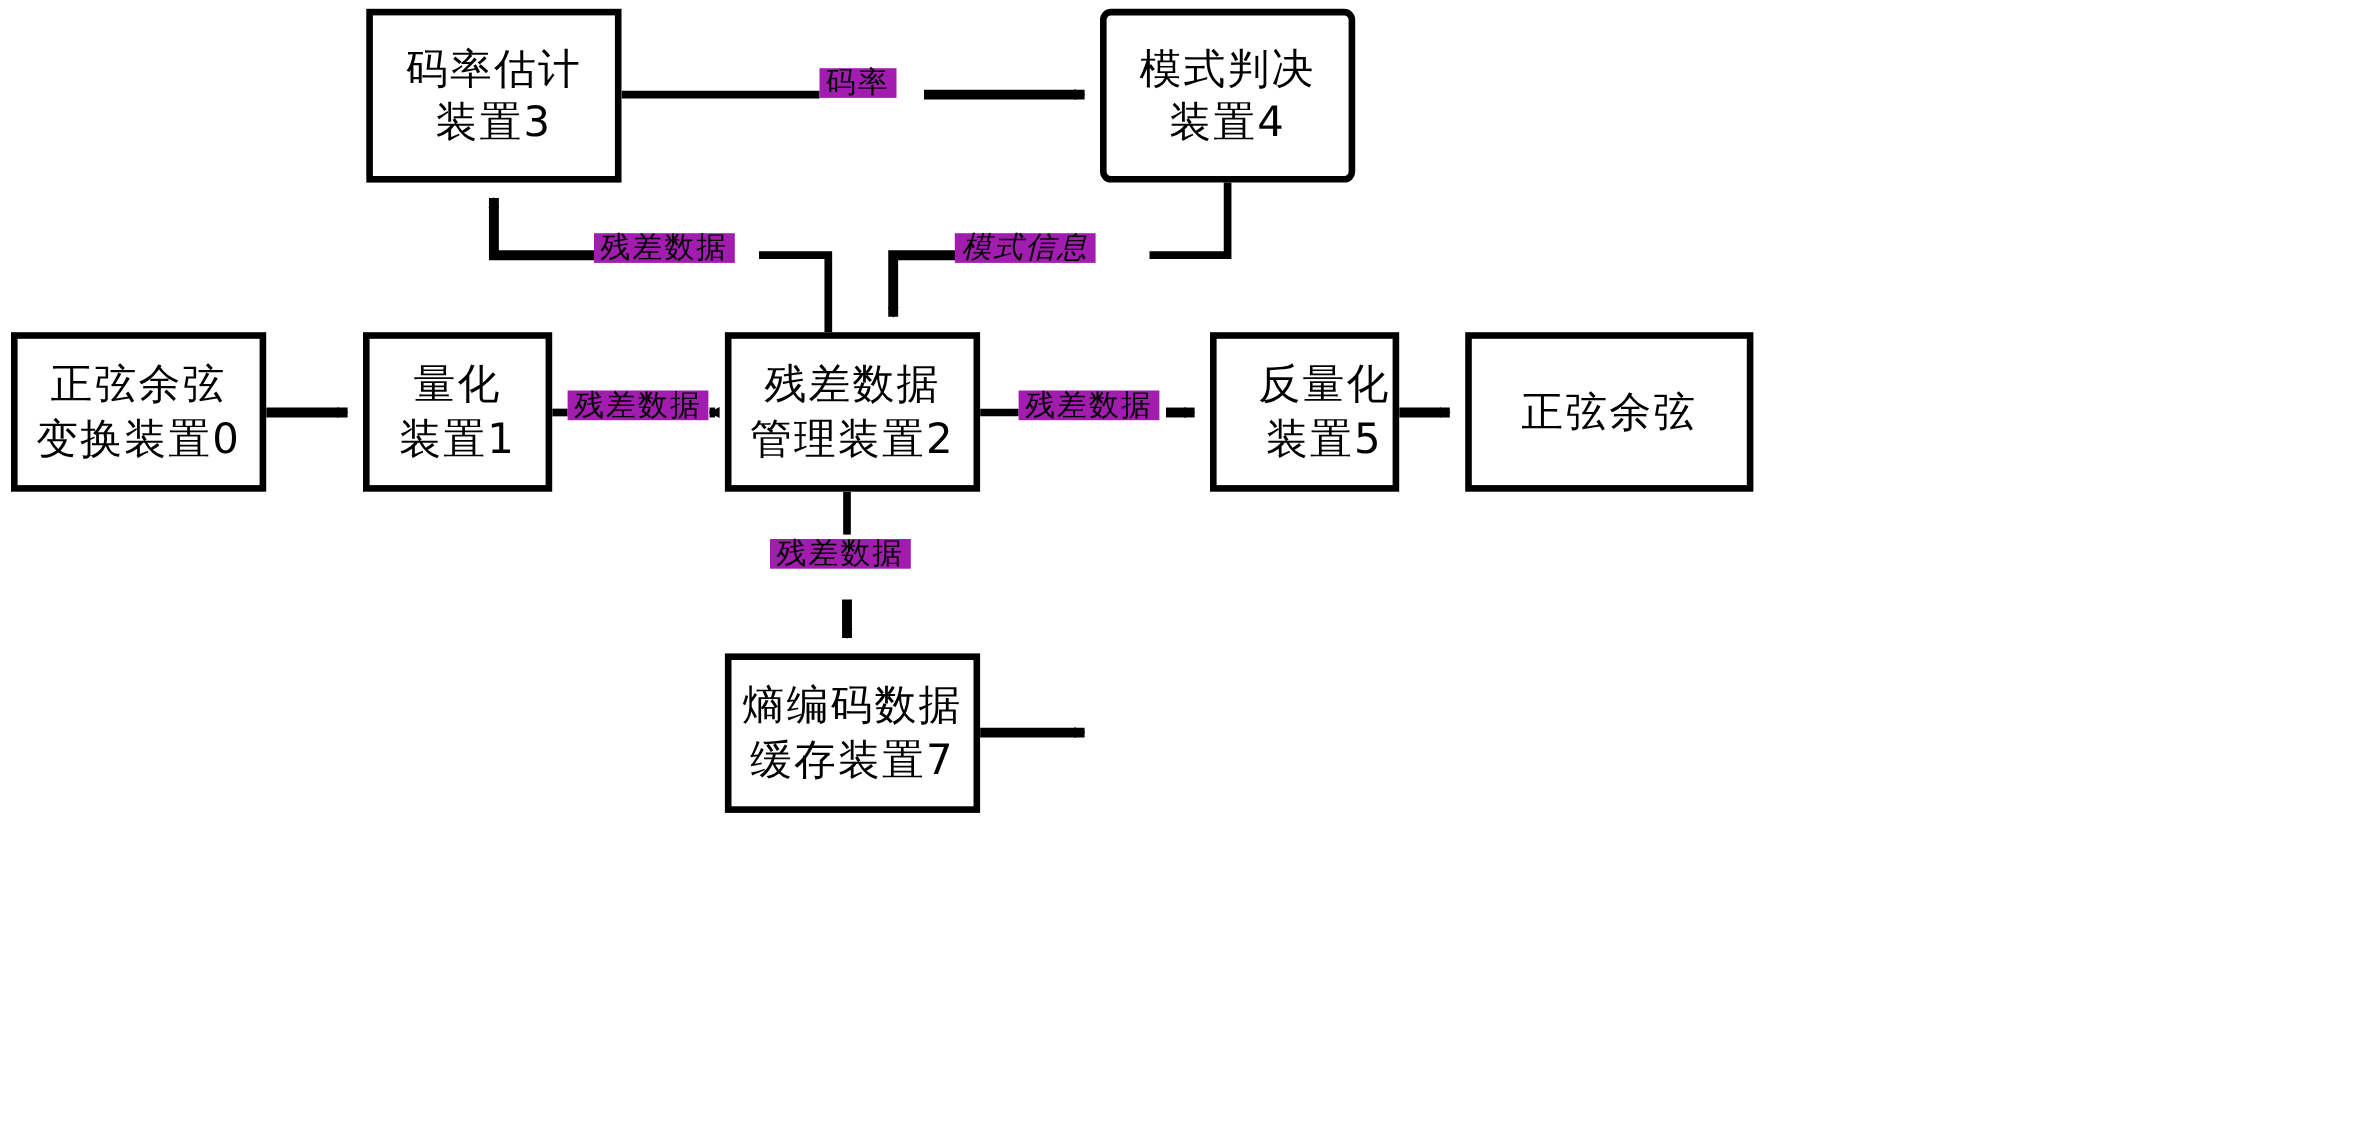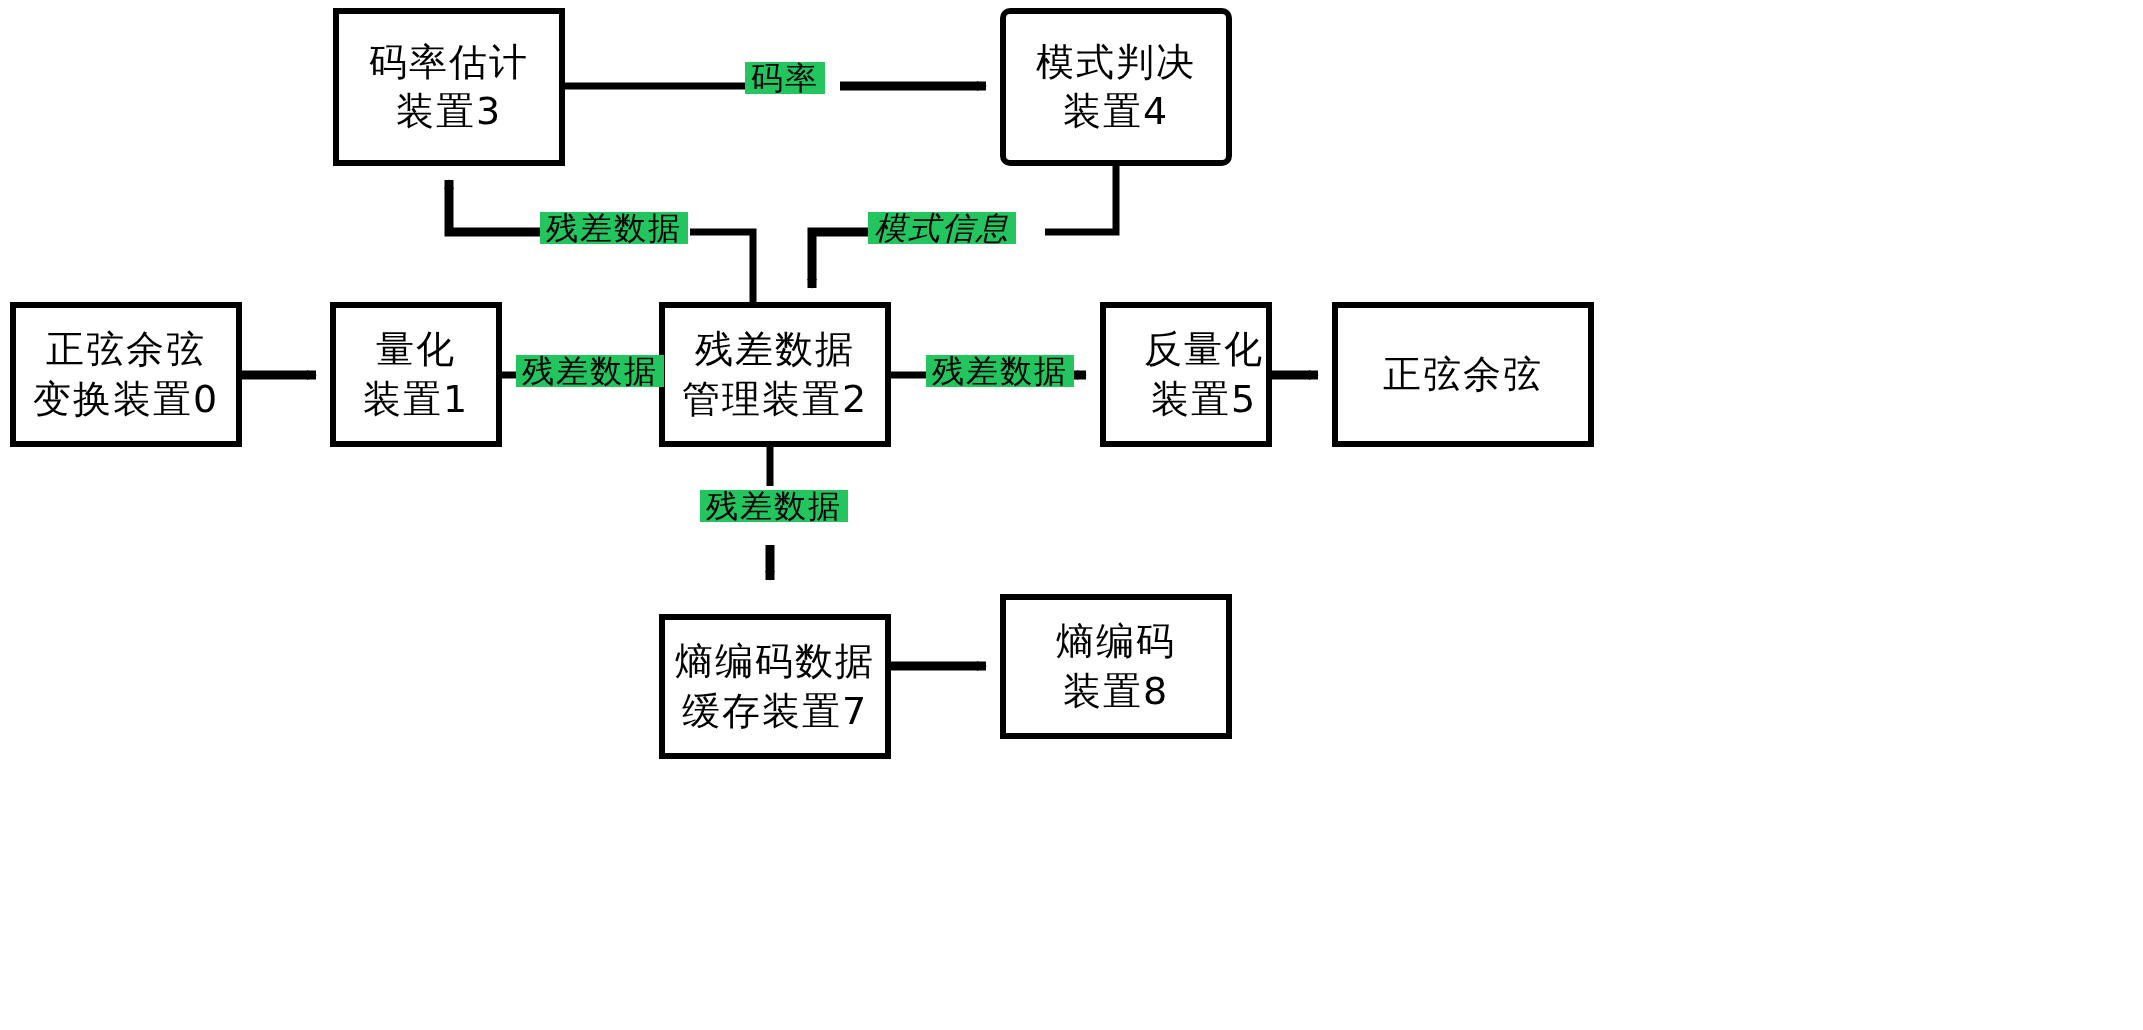--- a/index.html
+++ b/index.html
@@ -4,22 +4,22 @@
 <style>
   html,body{margin:0;padding:0;background:#ffffff;}
   body{width:2143px;height:1030px;position:relative;overflow:hidden;
        font-family:"DejaVu Sans","Liberation Sans",sans-serif;color:#000;}
   #stage{position:absolute;left:0;top:0;width:2143px;height:1030px;}
   svg{position:absolute;left:0;top:0;width:2143px;height:1030px;}
   .bx{position:absolute;border:6px solid #000;background:#fff;box-sizing:border-box;
       display:flex;flex-direction:column;align-items:center;justify-content:center;
       line-height:1.30;text-align:center;}
   .bx span{display:block;white-space:nowrap;font-size:38px;letter-spacing:2px;}
-  .lbl{position:absolute;background:#22c55e;padding:0 6px;white-space:nowrap;
-       font-size:32px;letter-spacing:2px;line-height:1;}
+  .lbl{position:absolute;background:#a21caf;padding:0 6px;white-space:nowrap;
+       font-size:27px;letter-spacing:2px;line-height:1;}
 </style>
 </head>
 <body>
 
 <div id="stage">
 
   <svg viewBox="0 0 2143 1030">
     <defs>
       <marker id="ah" markerWidth="10" markerHeight="10" refX="9.2" refY="5" orient="auto" markerUnits="userSpaceOnUse">
         <path d="M0,0 L10,5 L0,10 z" fill="#000"></path>
@@ -80,29 +80,25 @@
 
   <div class="bx" style="left:1100px;top:302px;width:172px;height:145px;padding-left:36px;">
     <span>反量化</span>
     <span>装置5</span>
   </div>
 
   <div class="bx" style="left:1332px;top:302px;width:262px;height:145px;">
     <span>正弦余弦</span>
   </div>
 
-  <div class="bx" style="left:659px;top:614px;width:232px;height:145px;">
+  <div class="bx" style="left:659px;top:594px;width:232px;height:145px;">
     <span>熵编码数据</span>
     <span>缓存装置7</span>
   </div>
 
-  <div class="bx" style="left:1000px;top:594px;width:232px;height:145px;">
-    <span>熵编码</span>
-    <span>装置8</span>
-  </div>
 
   <div class="lbl" style="left:516px;top:355px;">残差数据</div>
 
   <div class="lbl" style="left:926px;top:355px;">残差数据</div>
 
   <div class="lbl" style="left:540px;top:212px;">残差数据</div>
 
   <div class="lbl" style="left:745px;top:62px;">码率</div>
 
   <div class="lbl" style="left:868px;top:212px;font-style:italic;">模式信息</div>

